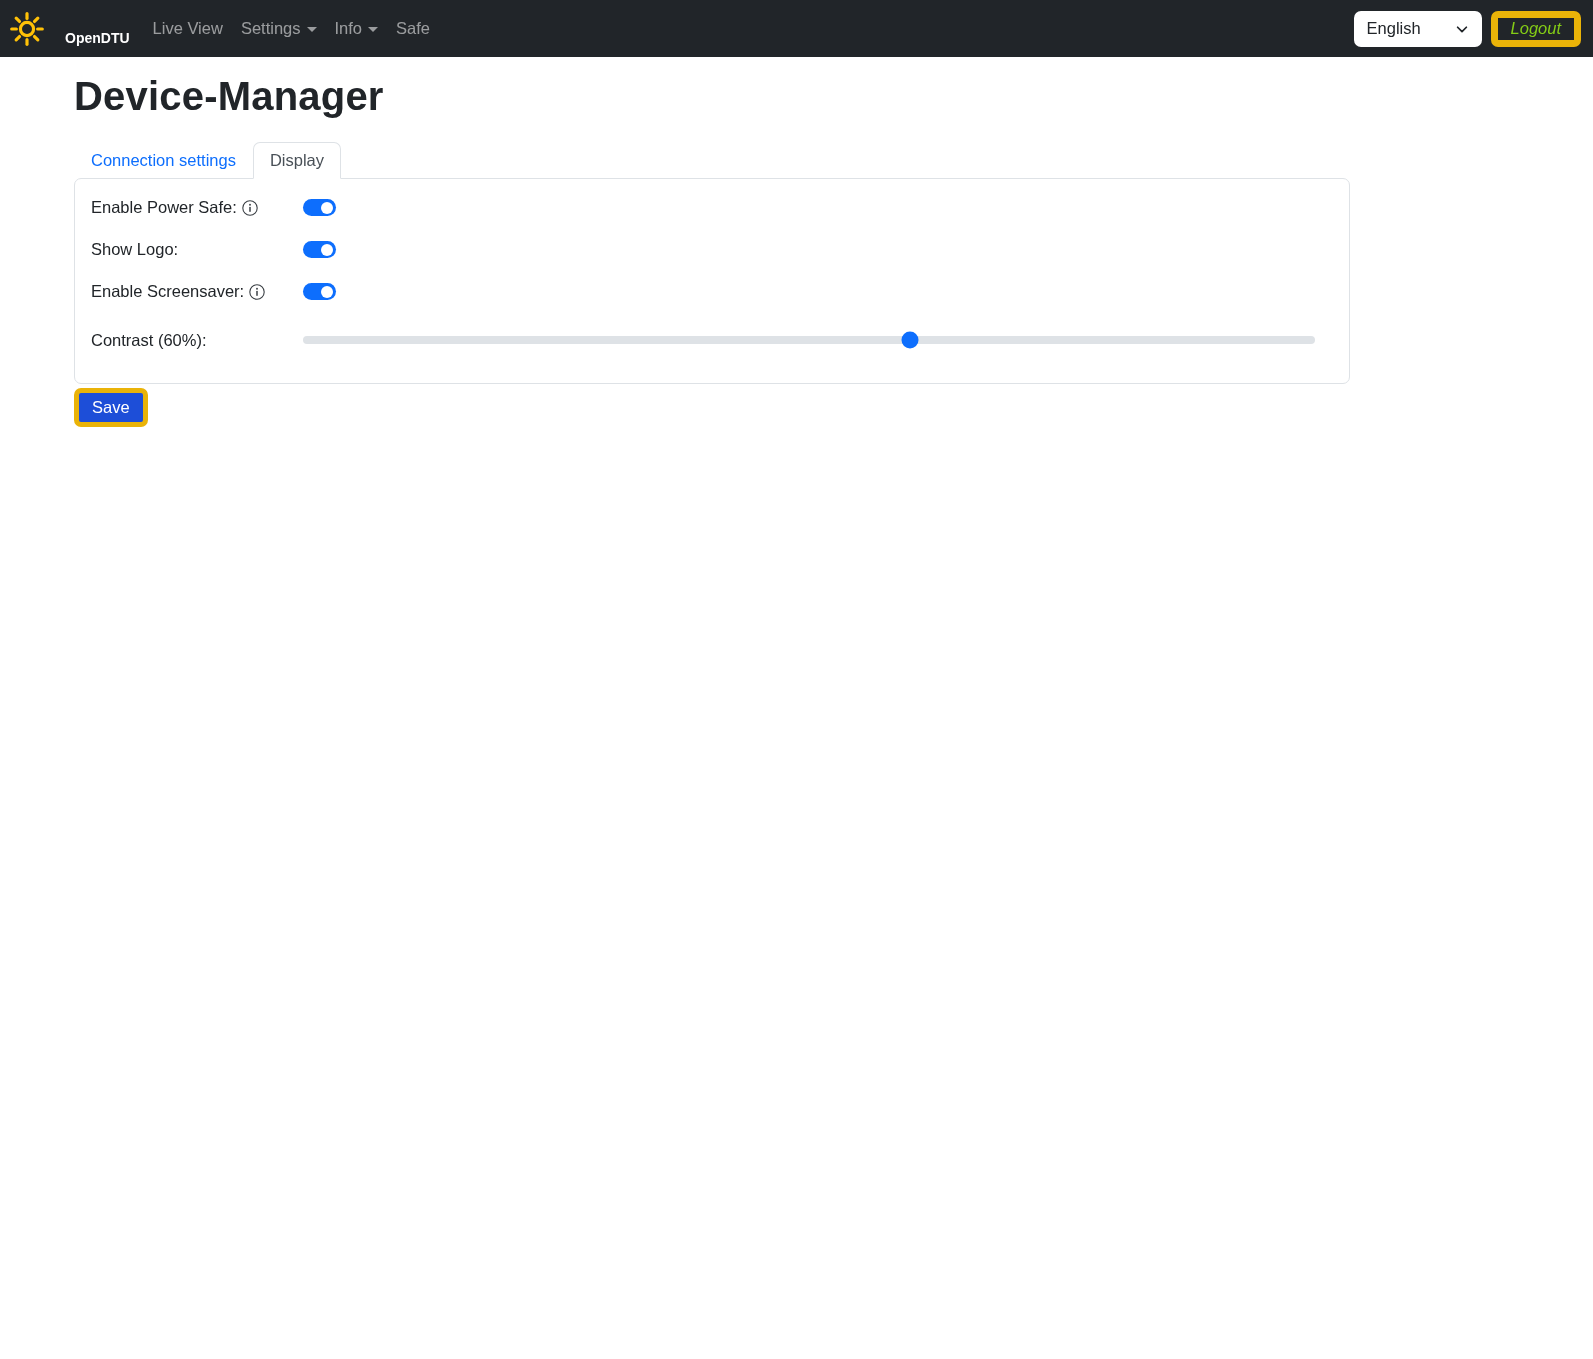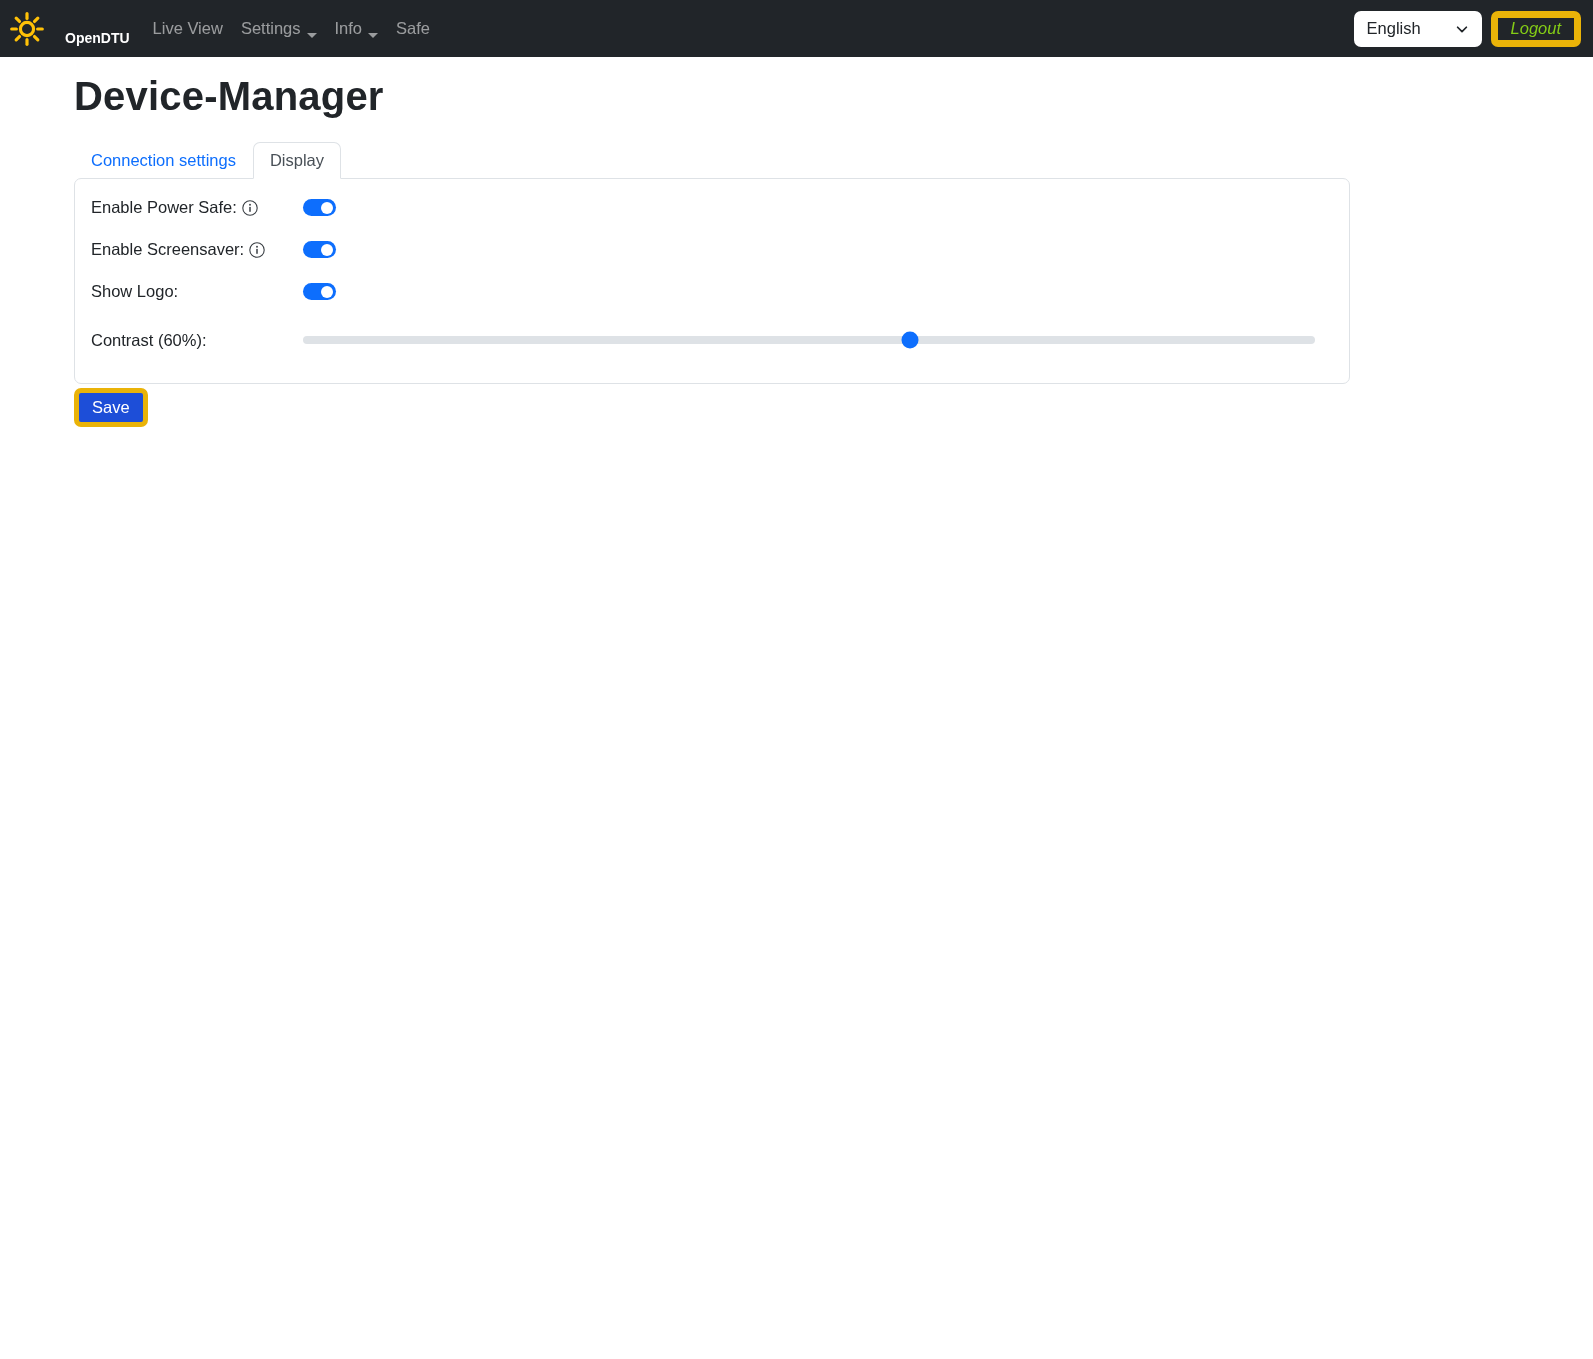--- a/index.html
+++ b/index.html
@@ -35,21 +35,21 @@
     align-items: center;
     margin-left: 14px;
   }
   .nav-link {
     color: rgba(255,255,255,0.55);
     text-decoration: none;
     padding: 8px 9px;
     font-size: 16.5px;
     cursor: pointer;
     display: flex;
-    align-items: flex-end;
+    align-items: center;
     gap: 6px;
     white-space: nowrap;
   }
   .caret {
     display: inline-block;
     width: 0; height: 0;
     border-left: 5px solid transparent;
     border-right: 5px solid transparent;
     border-top: 5px solid rgba(255,255,255,0.55);
     margin-top: 2px;
@@ -284,47 +284,47 @@
       </div>
       <div class="control-area">
         <div class="switch on">
             <span class="knob"></span>
           </div>
       </div>
     </div>
 
     <div class="form-row">
       <div class="form-label">
+        <span>Show Logo:</span>
+      </div>
+      <div class="control-area">
+        <div class="switch on">
+            <span class="knob"></span>
+          </div>
+      </div>
+    </div>
+
+    <div class="form-row">
+      <div class="form-label">
         <span>Enable Screensaver:</span>
         <span class="info-icon">
           <svg width="16" height="16" viewBox="0 0 16 16">
             <circle cx="8" cy="8" r="7.2" fill="none" stroke="#3a3f44" stroke-width="1.1"></circle>
             <circle cx="8" cy="4.7" r="0.95" fill="#3a3f44"></circle>
             <rect x="7.25" y="6.7" width="1.5" height="5.2" rx="0.75" fill="#3a3f44"></rect>
           </svg>
         </span>
       </div>
       <div class="control-area">
         <div class="switch on">
             <span class="knob"></span>
           </div>
       </div>
     </div>
 
-    <div class="form-row">
-      <div class="form-label">
-        <span>Show Logo:</span>
-      </div>
-      <div class="control-area">
-        <div class="switch on">
-            <span class="knob"></span>
-          </div>
-      </div>
-    </div>
-
     <div class="form-row slider-row">
       <div class="form-label">
         <span>Contrast (60%):</span>
       </div>
       <div class="control-area">
         <div class="slider">
           <div class="slider-track"></div>
           <div class="slider-thumb" style="left: 60%;"></div>
         </div>
       </div>

